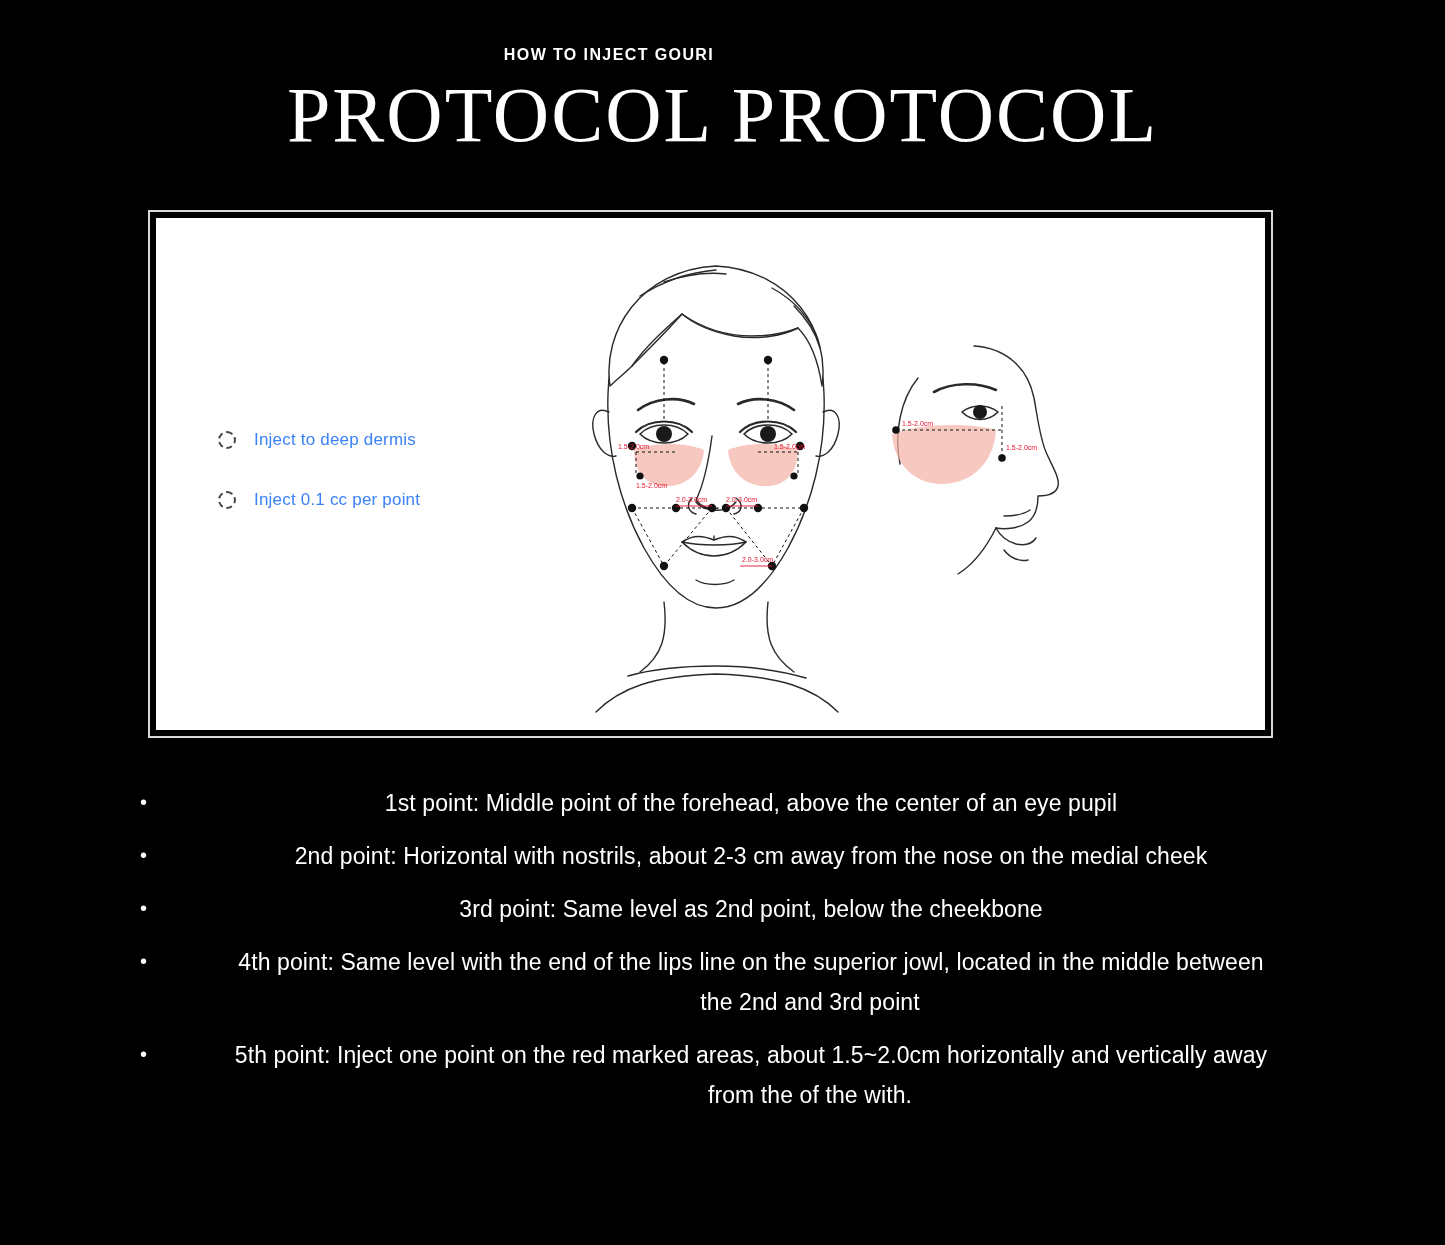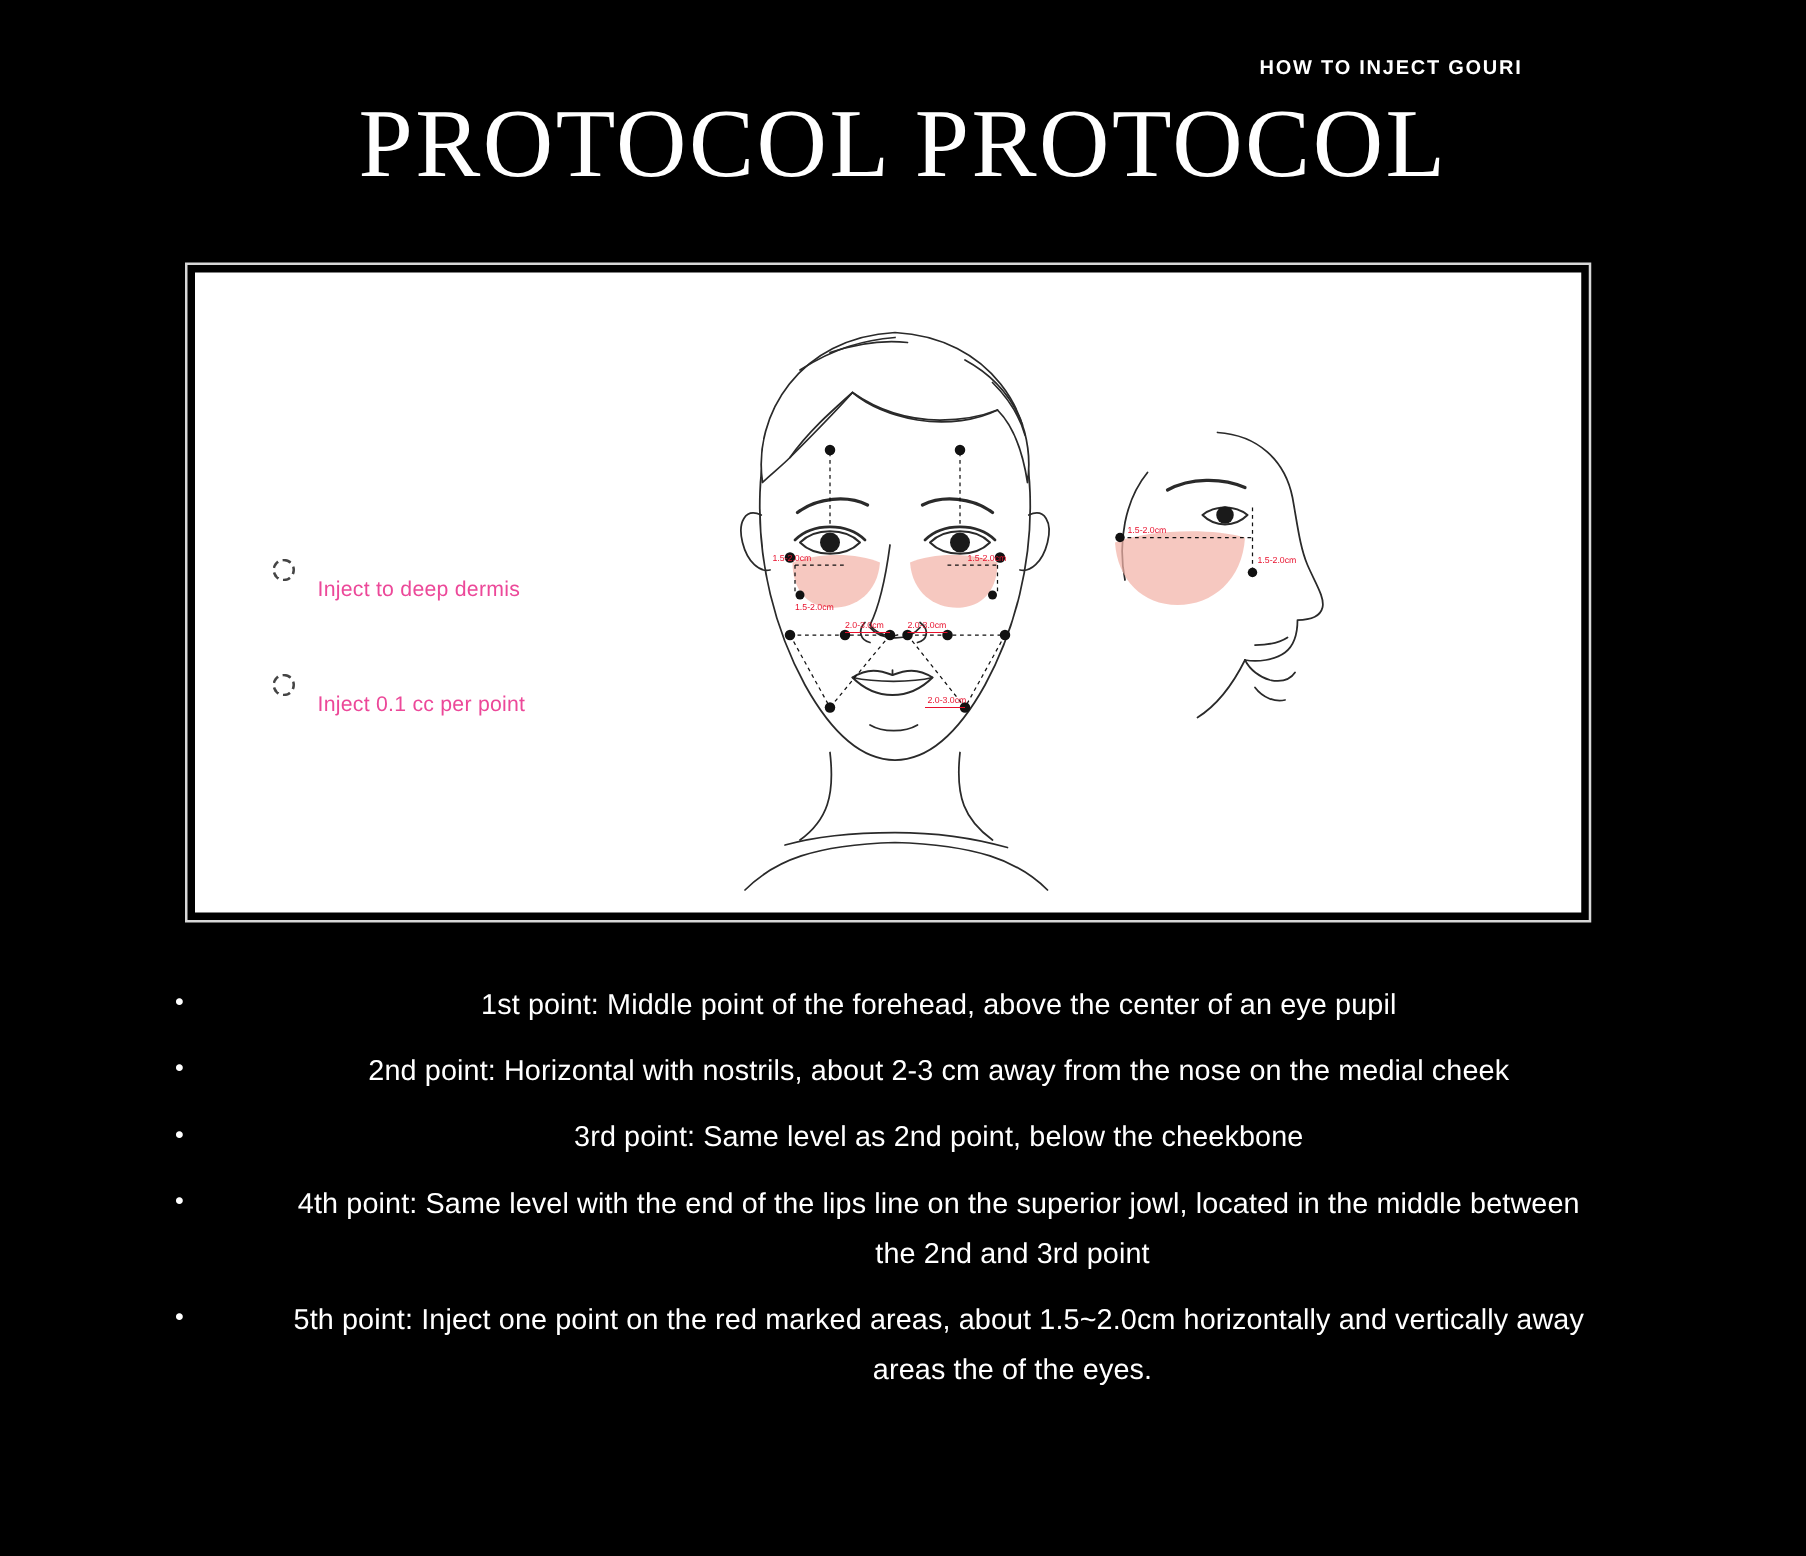--- a/index.html
+++ b/index.html
@@ -15,21 +15,21 @@
     font-family: "Liberation Sans", sans-serif;
     color: #ffffff;
   }
 
   
   .eyebrow {
     position: absolute;
     top: 46px;
     left: 0;
     width: 1218px;
-    text-align: right;
+    text-align: center;
     font-size: 16px;
     letter-spacing: 1.4px;
     font-weight: bold;
     color: #ffffff;
   }
   .main-title {
     position: absolute;
     top: 70px;
     left: 0;
     width: 1445px;
@@ -77,25 +77,24 @@
   .legend-marker {
     width: 18px;
     height: 18px;
     border: 2px dashed #444;
     border-radius: 50%;
     margin-right: 18px;
     flex: none;
     box-sizing: border-box;
   }
   .legend-label {
-    color: #ec4899;
+    color: #3b82f6;
     font-size: 17px;
     font-family: "Liberation Sans", sans-serif;
     letter-spacing: 0.2px;
-    margin-top: 32px;
   }
 
   
   .face-wrap {
     position: absolute;
     left: 380px;
     top: 18px;
     width: 700px;
     height: 490px;
   }
@@ -337,17 +336,17 @@
     <span class="bullet-text">
       <span>4th point: Same level with the end of the lips line on the superior jowl,  located in the middle between</span>
       <span class="cont">the 2nd and 3rd point</span>
     </span>
   </div>
 
   <div class="bullet-row">
     <span class="bullet-dot">•</span>
     <span class="bullet-text">
       <span>5th point: Inject one point on the red marked areas, about 1.5~2.0cm horizontally and vertically away</span>
-      <span class="cont">areas the of the eyes.</span>
+      <span class="cont">from the of the with.</span>
     </span>
   </div>
 
 </div>
 
 </body></html>

